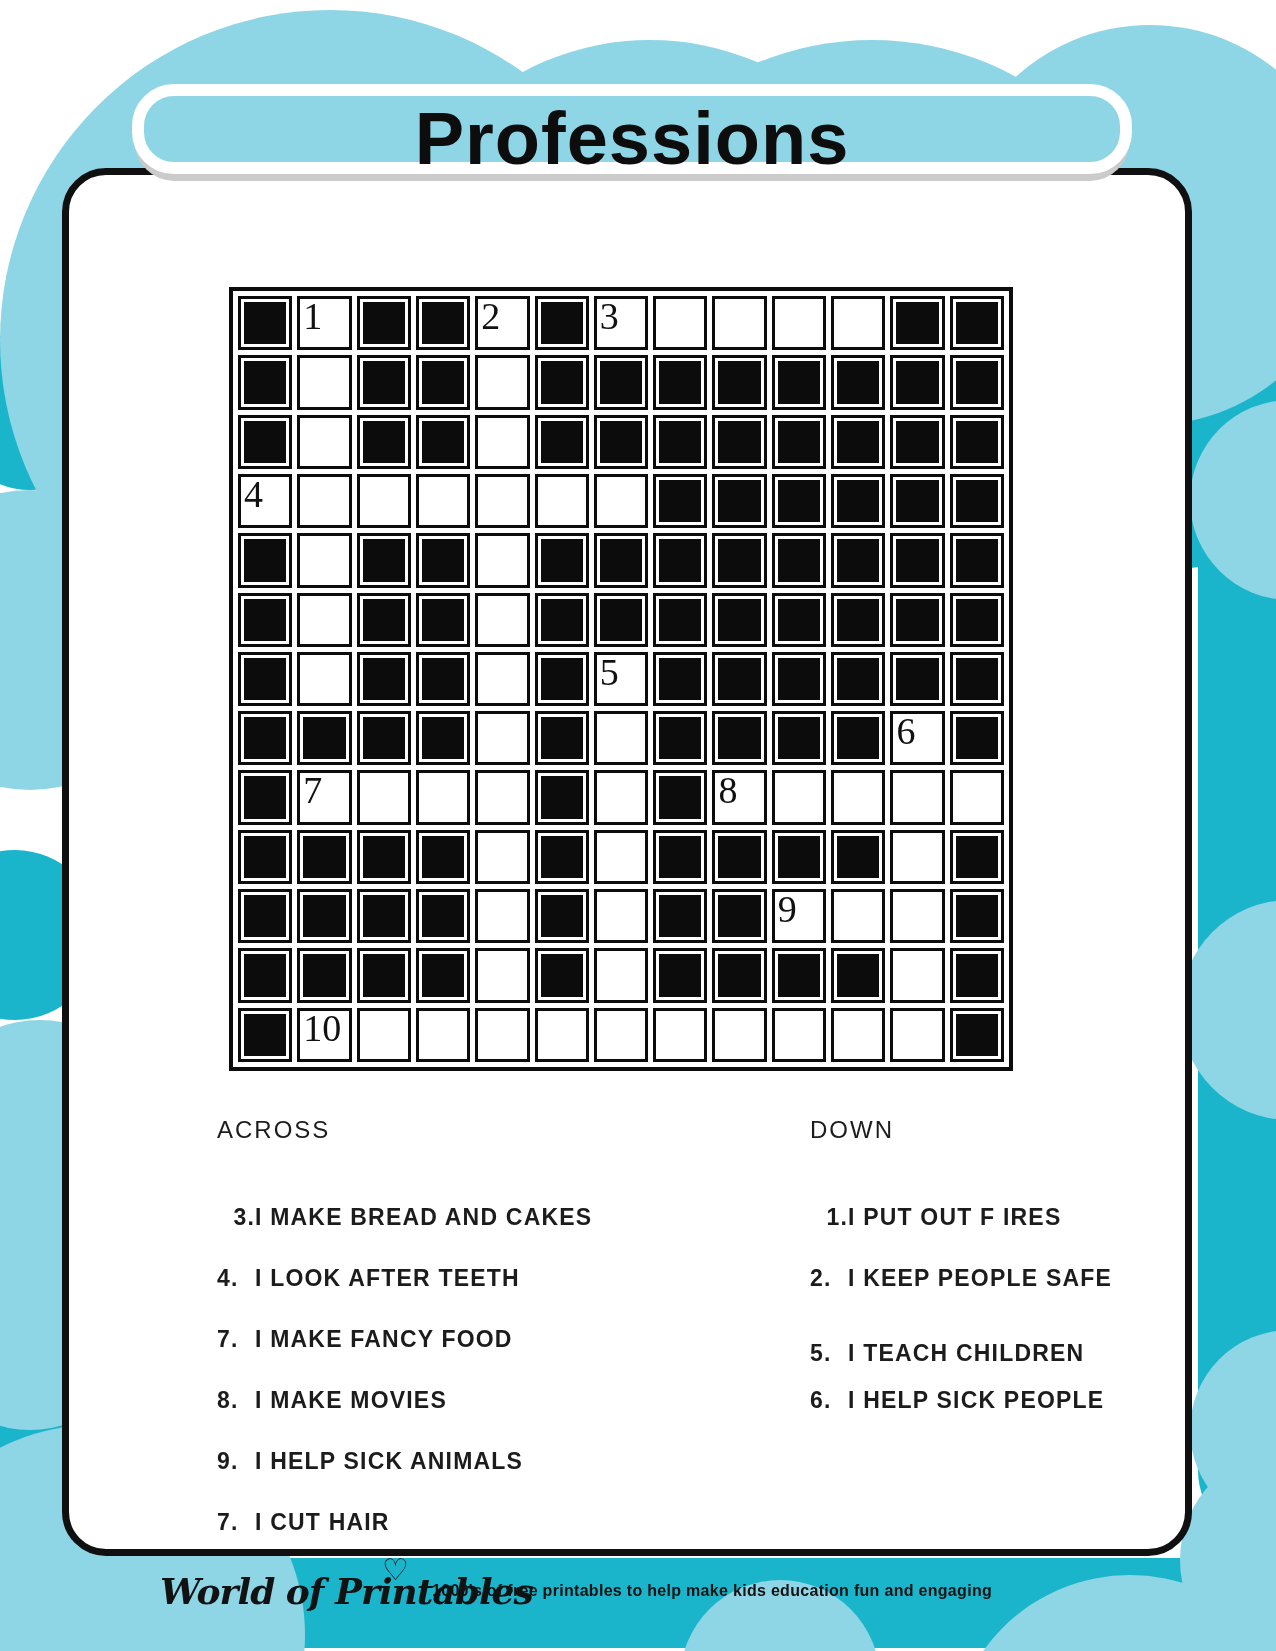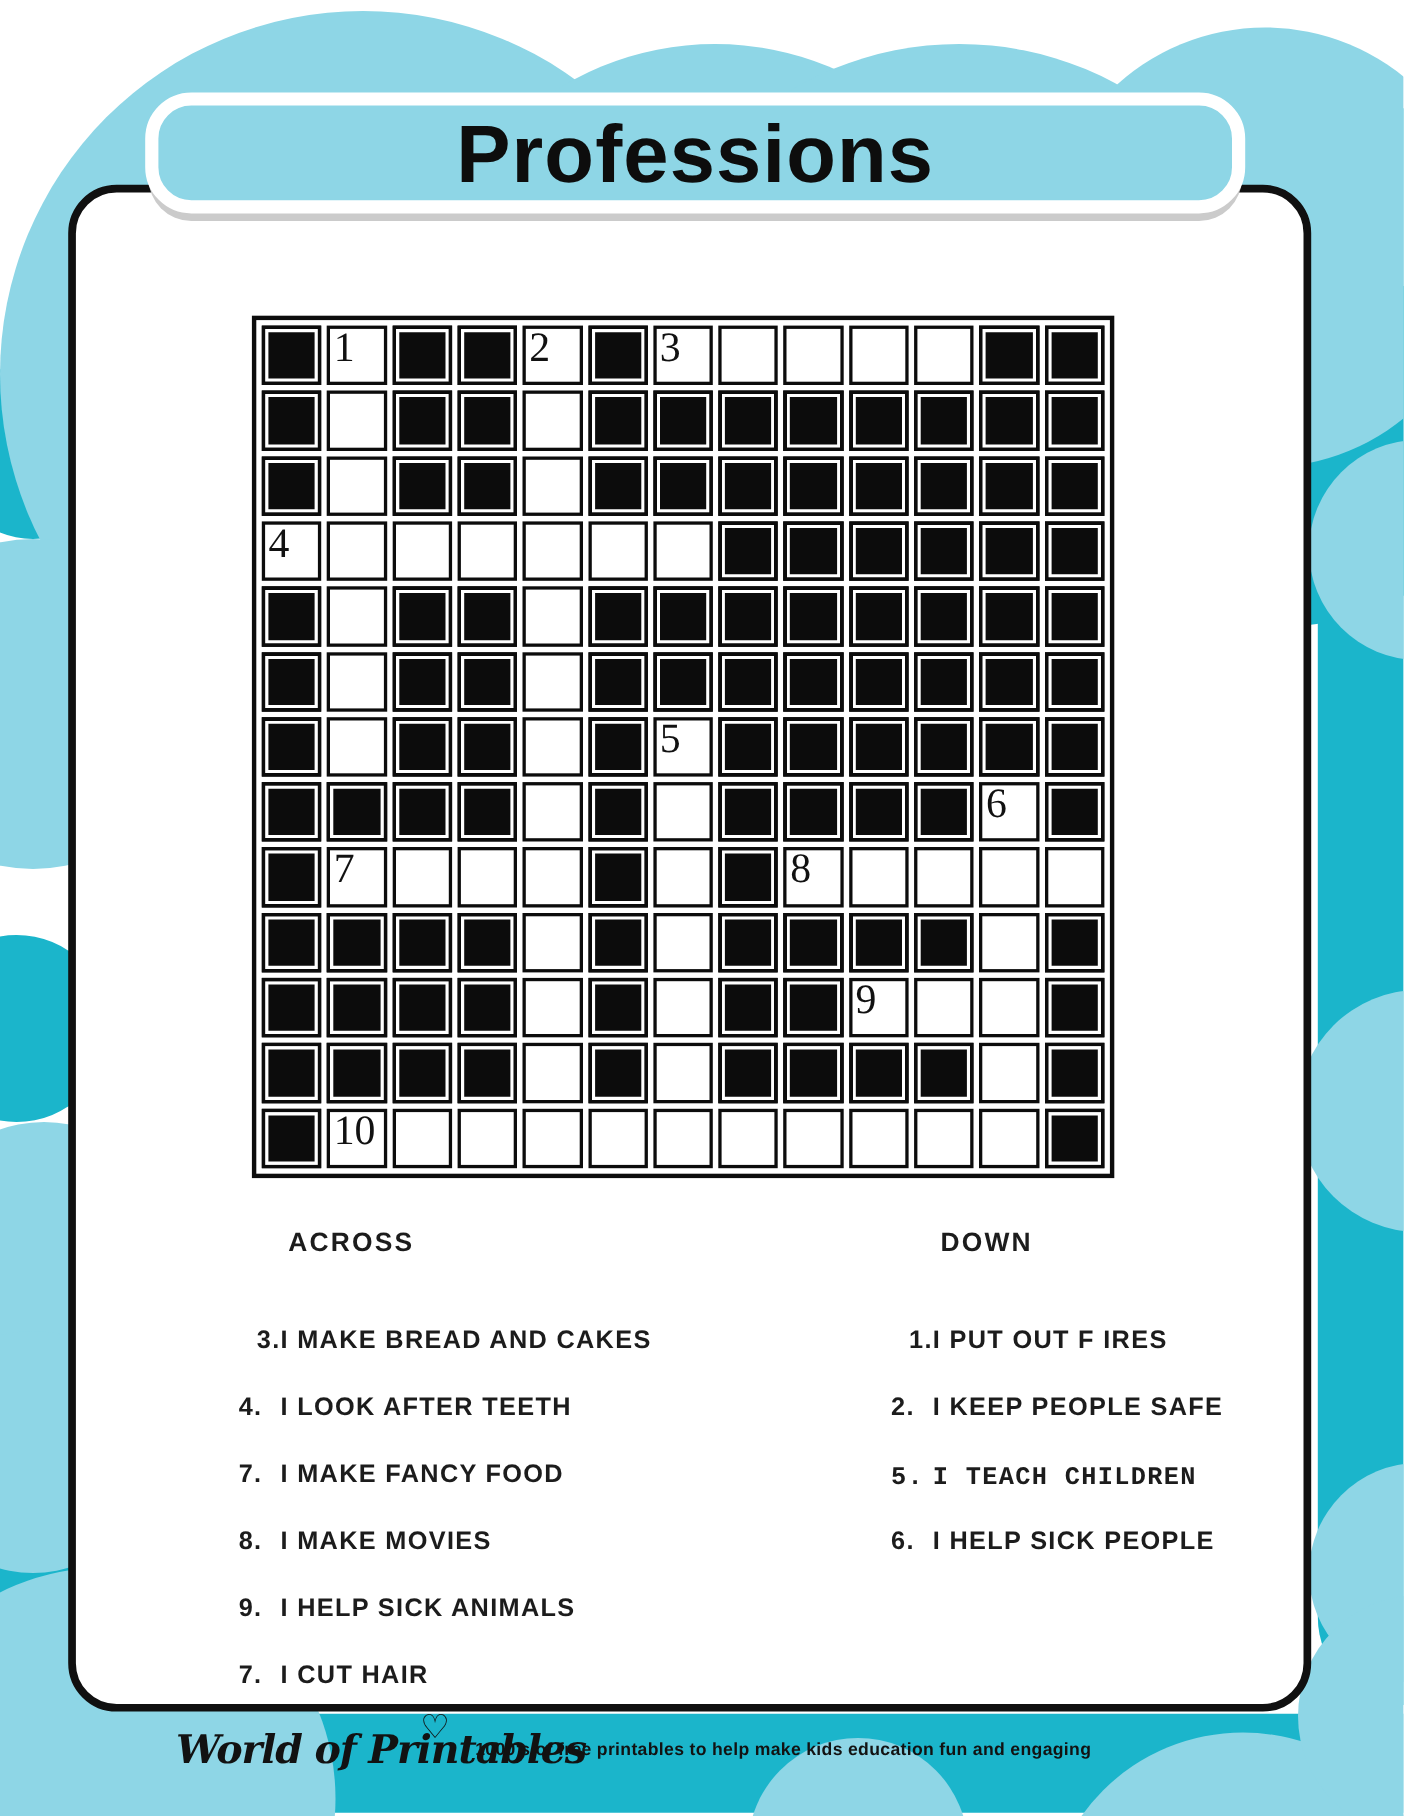--- a/index.html
+++ b/index.html
@@ -6,36 +6,36 @@
   .page{position:relative;width:1276px;height:1651px;margin:0 auto;background:#fff;overflow:hidden;
         font-family:"Liberation Sans",sans-serif;}
   .blob{position:absolute;border-radius:50%;}
   .teal{background:#1BB5CB;}
   .blue{background:#8ED6E6;}
   .band{position:absolute;background:#1BB5CB;}
   
   .card{position:absolute;left:62px;top:168px;width:1130px;height:1388px;background:#fff;
         border:7px solid #101010;border-radius:44px;box-sizing:border-box;z-index:3;}
   
-  .titlebar{position:absolute;left:132px;top:84px;width:1000px;height:110px;background:#8ED6E6;
+  .titlebar{position:absolute;left:132px;top:84px;width:1000px;height:90px;background:#8ED6E6;
         border:12px solid #ffffff;border-radius:42px;box-sizing:border-box;z-index:4;
-        display:flex;align-items:center;justify-content:center;
+        display:flex;justify-content:center;
         box-shadow:0 10px 0 -3px #cbcbcb;}
   .titlebar h1{margin:0;font-size:74px;font-weight:bold;color:#0d0d0d;letter-spacing:1px;}
   
   .grid{position:absolute;left:229px;top:287px;width:784px;height:784px;box-sizing:border-box;
         background:#fff;border:4px solid #0c0c0c;padding:5px;z-index:4;
         display:grid;grid-template-columns:repeat(13,1fr);grid-template-rows:repeat(13,1fr);gap:5px;}
   .cell{position:relative;border:3px solid #0c0c0c;background:#fff;box-sizing:border-box;}
   .cell.black{background:#0c0c0c;box-shadow:inset 0 0 0 3px #ffffff;}
   .cellnum{position:absolute;top:-2px;left:3px;font-family:"Liberation Serif",serif;
         font-size:38px;line-height:1.05;color:#111;}
   
   .clues{position:absolute;z-index:4;color:#1c1c1c;}
-  .clues .head{font-size:24px;font-weight:700;letter-spacing:2px;margin-left:45px;}
+  .clues .head{font-size:24px;font-weight:400;letter-spacing:2px;}
   .clue{position:absolute;left:0;white-space:nowrap;font-size:23px;font-weight:600;letter-spacing:1.2px;}
   .clue .num{display:inline-block;min-width:38px;}
   .clues.across{left:217px;top:1116px;width:520px;height:440px;}
   .clues.down{left:810px;top:1116px;width:420px;height:320px;}
   
   .footer{position:absolute;left:0;top:1548px;width:1276px;height:103px;z-index:4;}
   .brand{position:absolute;left:160px;top:22px;font-family:"DejaVu Serif",serif;font-style:italic;
         font-weight:bold;font-size:36px;color:#121212;letter-spacing:-1px;}
   .heart{position:absolute;left:382px;top:4px;font-size:30px;color:#121212;}
   .tagline{position:absolute;left:432px;top:34px;font-size:16px;font-weight:bold;color:#121212;letter-spacing:0.3px;}
@@ -278,21 +278,21 @@
         <div class="clue" style="top: 332px;"><span class="num">9.</span><span>I HELP SICK ANIMALS</span></div>
         <div class="clue" style="top: 393px;"><span class="num">7.</span><span>I CUT HAIR</span></div>
       </div>
   </div>
 
   <div class="clues down">
     <div class="head">DOWN</div>
     <div id="down-list">
         <div class="clue" style="top: 88px; text-align: right;"><span class="num">1.</span><span>I PUT OUT F IRES</span></div>
         <div class="clue" style="top: 149px;"><span class="num">2.</span><span>I KEEP PEOPLE SAFE</span></div>
-        <div class="clue" style="top: 214px; font-family: Liberation Mono, monospace;"><span class="num">5.</span><span>I TEACH CHILDREN</span></div>
+        <div class="clue" style="top: 224px;"><span class="num">5.</span><span>I TEACH CHILDREN</span></div>
         <div class="clue" style="top: 271px;"><span class="num">6.</span><span>I HELP SICK PEOPLE</span></div>
       </div>
   </div>
 
   <div class="footer">
     <span class="brand">World of Printables</span>
     <span class="heart">♡</span>
     <span class="tagline">1000's of free printables to help make kids education fun and engaging</span>
   </div>
 

